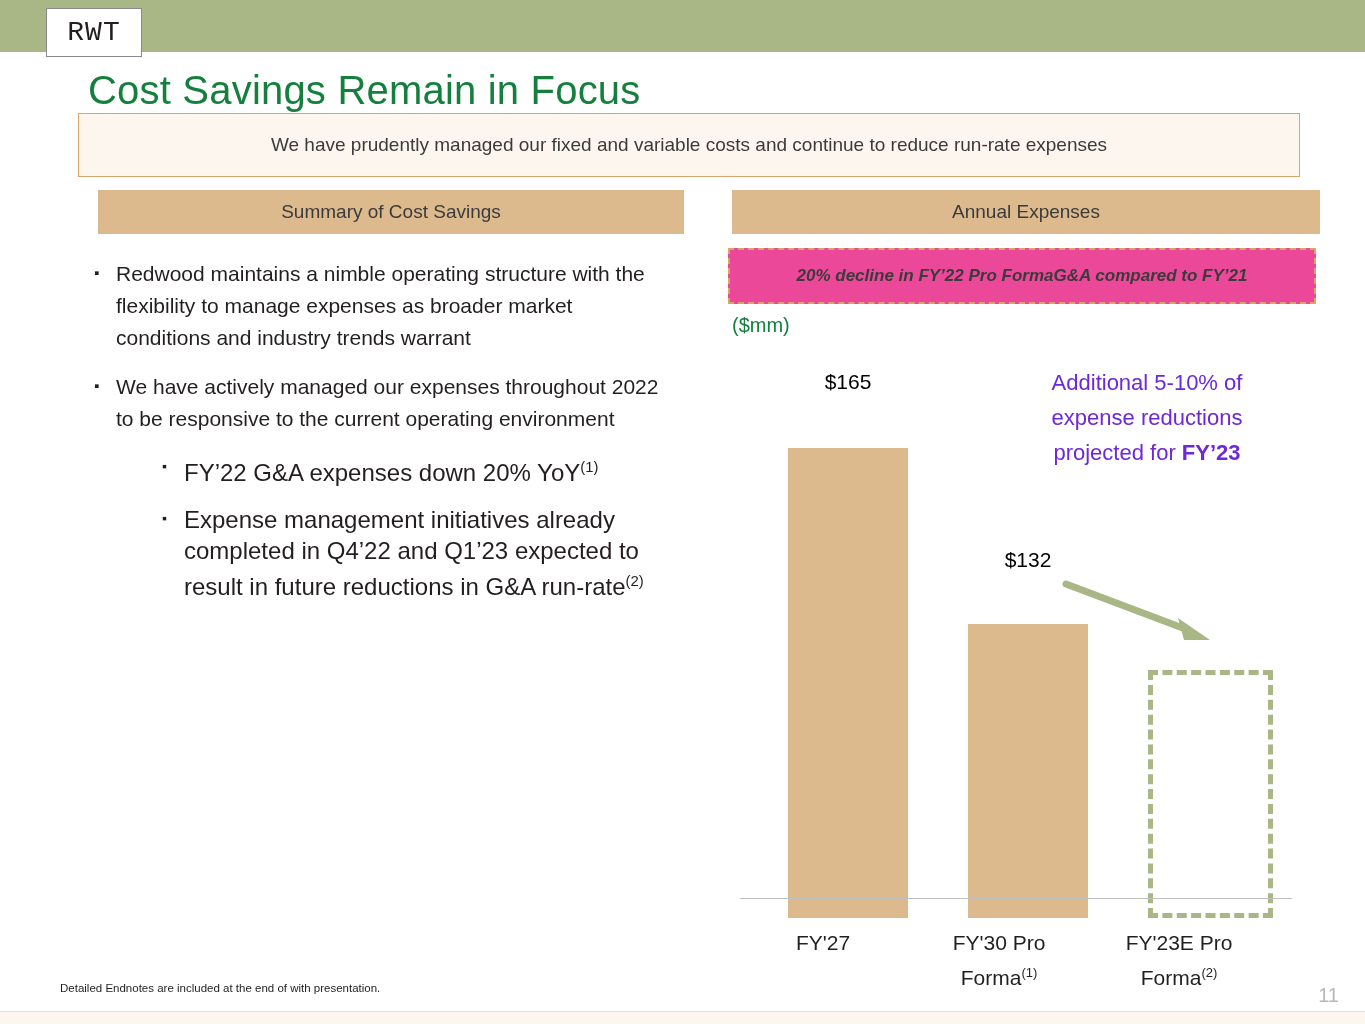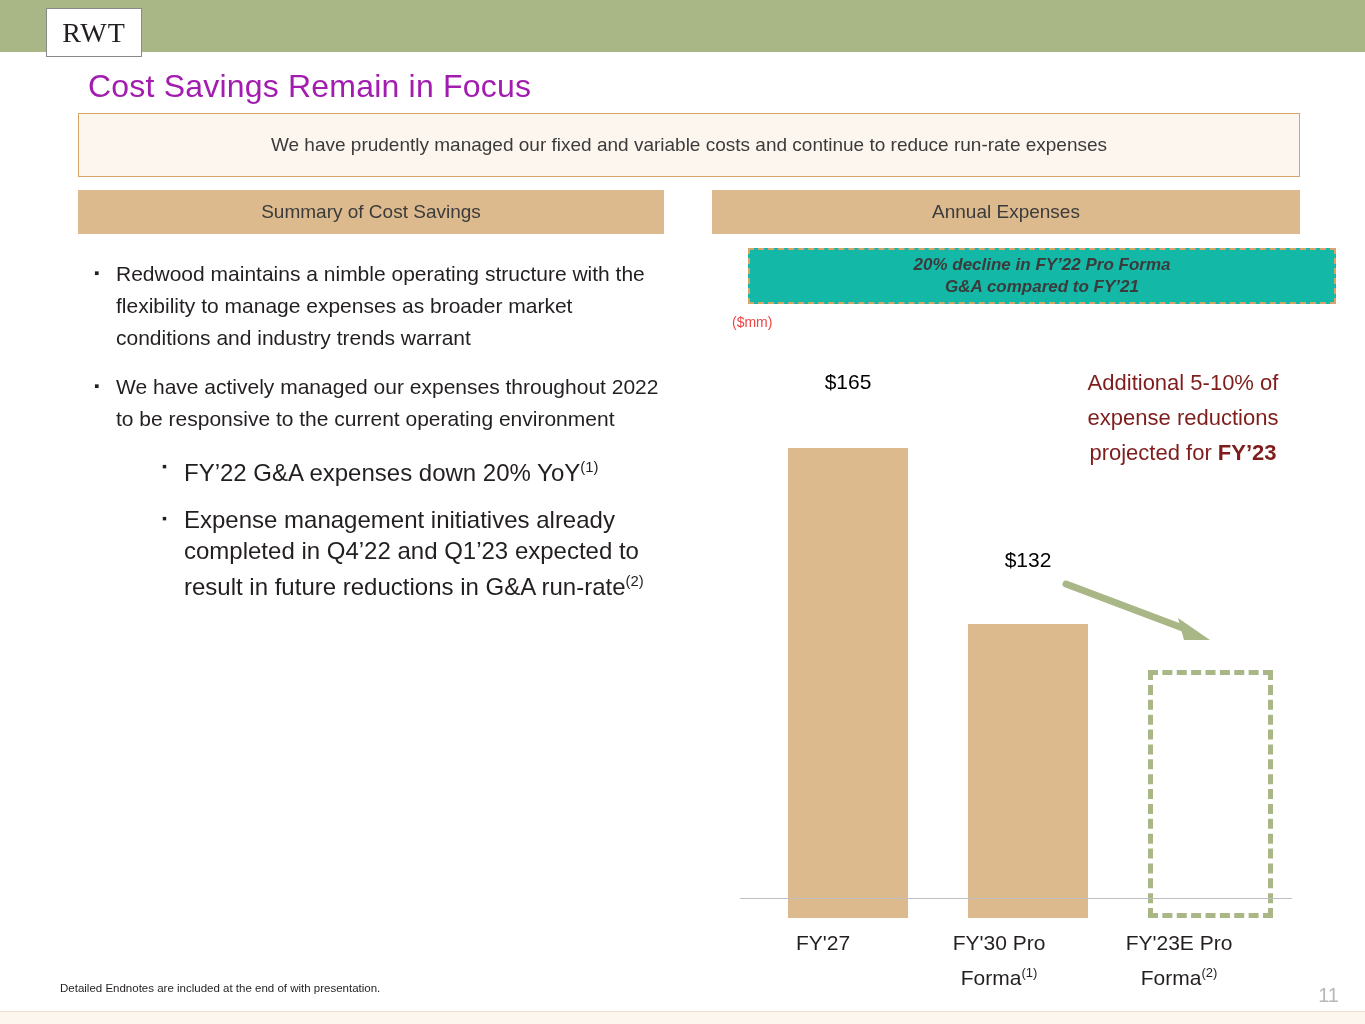--- a/index.html
+++ b/index.html
@@ -33,31 +33,31 @@
     position: absolute;
     left: 46px; top: 8px;
     width: 94px; height: 47px;
     background: #ffffff;
     border: 1px solid #8a8a8a;
     display: flex;
     align-items: center;
     justify-content: center;
   }
   .logo-text {
-    font-family: Liberation Serif, serif;
+    font-family: Liberation Mono, monospace;
     font-size: 28px;
     letter-spacing: 1px;
     color: #231f20;
   }
   
   .page-title {
     position: absolute;
     left: 88px; top: 68px;
-    font-size: 32px;
-    color: #a21caf;
+    font-size: 40px;
+    color: #15803d;
     font-weight: normal;
     letter-spacing: 0.2px;
   }
   
   .banner {
     position: absolute;
     left: 78px; top: 113px;
     width: 1222px;
     height: 64px;
     background: #fdf6ee;
@@ -73,20 +73,21 @@
   }
   
   .sec-head {
     position: absolute;
     height: 44px;
     background: #dcba8e;
     display: flex;
     align-items: center;
     justify-content: center;
     box-sizing: border-box;
+    margin-left: 20px;
   }
   .sec-head-left { left: 78px; top: 190px; width: 586px; }
   .sec-head-right { left: 712px; top: 190px; width: 588px; }
   .sec-head-text {
     font-size: 19px;
     color: #3b3b3b;
   }
   
   .bullets {
     position: absolute;
@@ -123,43 +124,43 @@
     position: absolute;
     left: 6px;
     top: -1px;
     font-size: 14px;
     color: #231f20;
   }
   sup { font-size: 0.62em; vertical-align: super; }
   
   .dash-callout {
     position: absolute;
-    left: 748px; top: 248px;
+    left: 728px; top: 248px;
     width: 588px;
     height: 56px;
-    background: #14b8a6;
+    background: #ec4899;
     border: 2px dashed #d7a46a;
     box-sizing: border-box;
     display: flex;
-    flex-direction: column;
+    flex-direction: row;
     align-items: center;
     justify-content: center;
   }
   .dash-callout div {
     font-size: 17px;
     font-weight: bold;
     font-style: italic;
     color: #3b3b3b;
     line-height: 22px;
   }
   .units {
     position: absolute;
     left: 732px; top: 314px;
-    font-size: 14px;
-    color: #ef4444;
+    font-size: 20px;
+    color: #15803d;
   }
   
   .chart {
     position: absolute;
     left: 712px; top: 340px;
     width: 600px;
     height: 620px;
   }
   .plot {
     position: absolute;
@@ -196,26 +197,26 @@
   .cat-label {
     position: absolute;
     font-size: 21px;
     color: #231f20;
     text-align: center;
     width: 170px;
     line-height: 30px;
   }
   .side-note {
     position: absolute;
-    left: 1078px; top: 365px;
+    left: 1042px; top: 365px;
     width: 210px;
     text-align: center;
     font-size: 22px;
     line-height: 35px;
-    color: #7f1d1d;
+    color: #6d28d9;
   }
   .side-note b { font-weight: bold; }
   .arrow-svg {
     position: absolute;
     left: 1060px; top: 578px;
     width: 160px; height: 70px;
   }
   
   .footnote {
     position: absolute;

